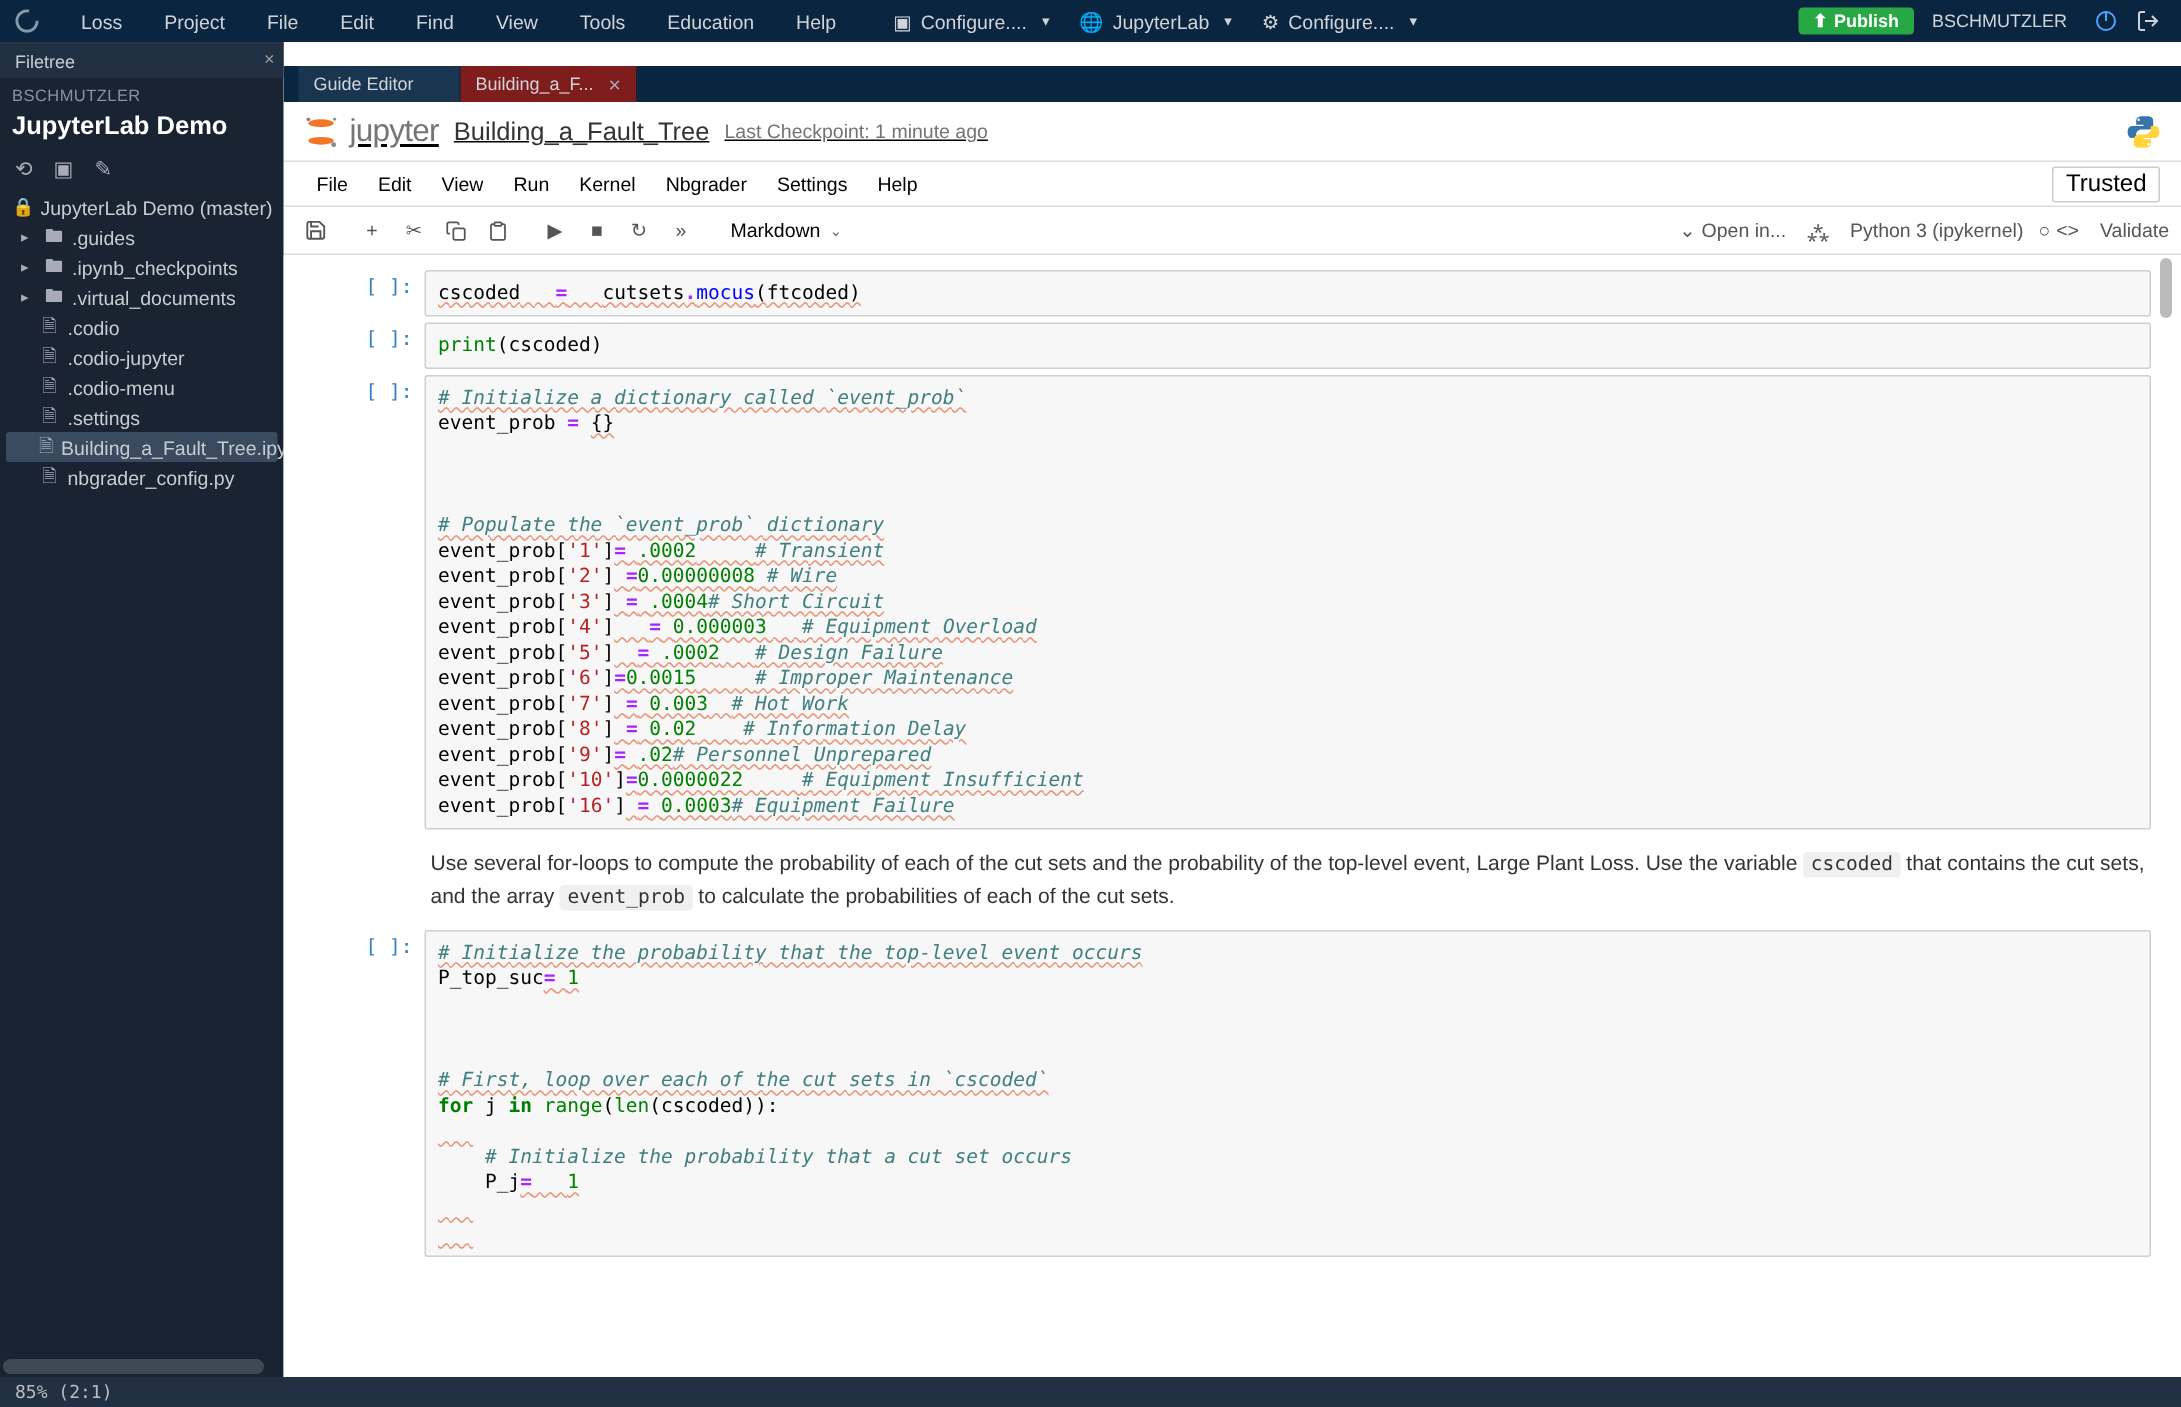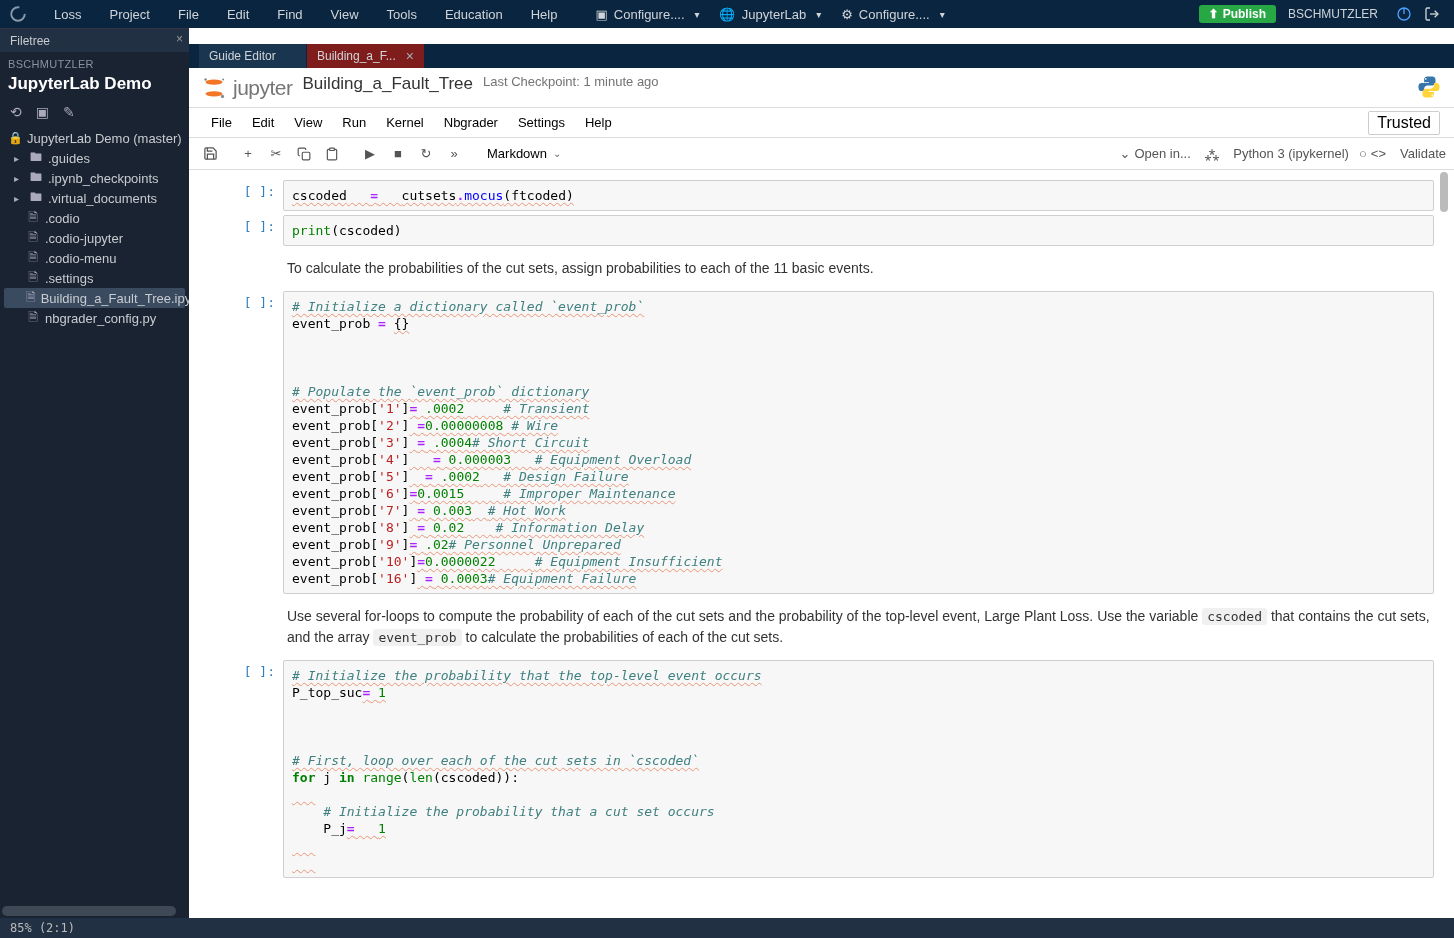--- a/index.html
+++ b/index.html
@@ -38,21 +38,21 @@
 .sidebar-scroll { position: absolute; bottom: 0; left: 0; width: 174px; height: 10px; background: rgba(120,130,140,0.4); border-radius: 5px; margin: 0 2px 2px; }
 
 
 .right { flex: 1; display: flex; flex-direction: column; overflow: hidden; }
 .tabs-row { background: #0a2540; height: 24px; display: flex; align-items: flex-end; padding-left: 10px; border-bottom: 0; margin-top: 16px; }
 .tab { height: 24px; display: flex; align-items: center; padding: 0 10px; font-size: 12px; color: #d0d4d8; background: #1a3550; border-right: 1px solid #0a2540; cursor: pointer; position: relative; min-width: 108px; }
 .tab.active { background: #7f1d1d; }
 .tab .close { margin-left: 10px; color: #aab; font-size: 14px; }
 
 
-.jup-header { background: #fff; border-bottom: 1px solid #ddd; padding: 6px 12px; display: flex; gap: 10px; height: 40px; }
+.jup-header { background: #fff; border-bottom: 1px solid #ddd; padding: 6px 12px; display: flex; align-items: center; gap: 10px; height: 40px; text-decoration: underline; }
 .jup-logo { display: flex; align-items: center; gap: 6px; }
 .jup-logo svg { width: 26px; height: 26px; }
 .jup-logo-text { font-size: 21px; color: #757575; font-weight: 400; letter-spacing: -0.5px; }
 .nb-name { font-size: 17px; color: #333; }
 .checkpoint { font-size: 13px; color: #737373; }
 .jup-header .spacer-grow { flex: 1; }
 .python-logo { width: 26px; height: 26px; }
 
 
 .jup-menu { background: #fff; border-bottom: 1px solid #ddd; height: 30px; display: flex; align-items: center; padding: 0 12px; gap: 0; font-size: 13px; }
@@ -321,26 +321,20 @@
           </div>
       </div>
 
       <div class="cell">
         <div class="prompt">[ ]:</div>
         <div class="cell-body">
             <div class="code-input"><span class="c-builtin">print</span>(cscoded)</div>
           </div>
       </div>
 
-      <div class="cell">
-        <div class="prompt empty">.</div>
-        <div class="cell-body">
-            <div class="md-output">To calculate the probabilities of the cut sets, assign probabilities to each of the 11 basic events.</div>
-          </div>
-      </div>
 
       <div class="cell">
         <div class="prompt">[ ]:</div>
         <div class="cell-body">
             <div class="code-input"><span class="c-comment squiggle"># Initialize a dictionary called `event_prob`</span>
 <span class="c-name">event_prob</span> <span class="c-op">=</span> <span class="squiggle">{}</span>
 
 
 
 <span class="c-comment squiggle"># Populate the `event_prob` dictionary</span>

